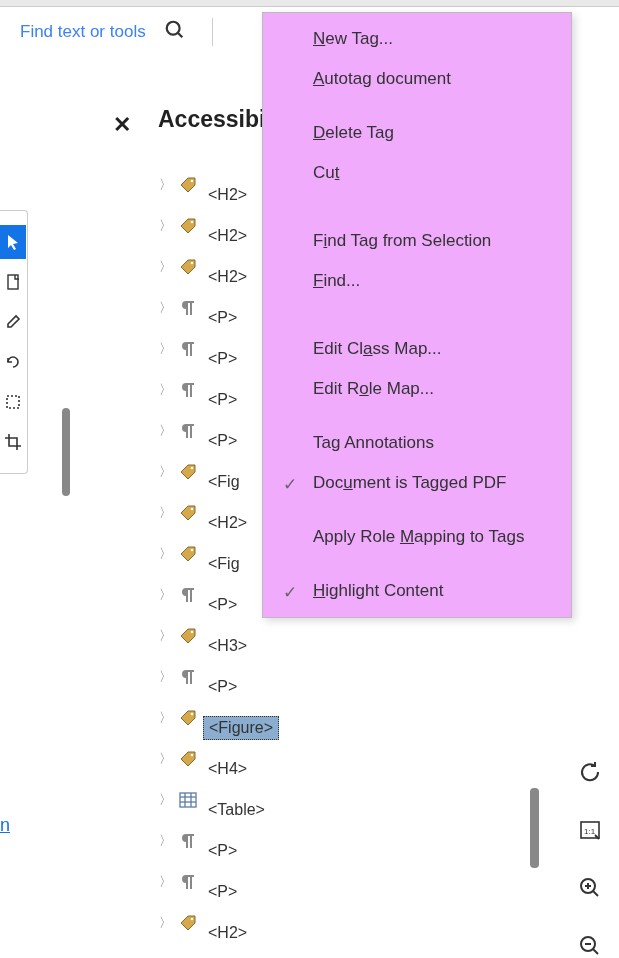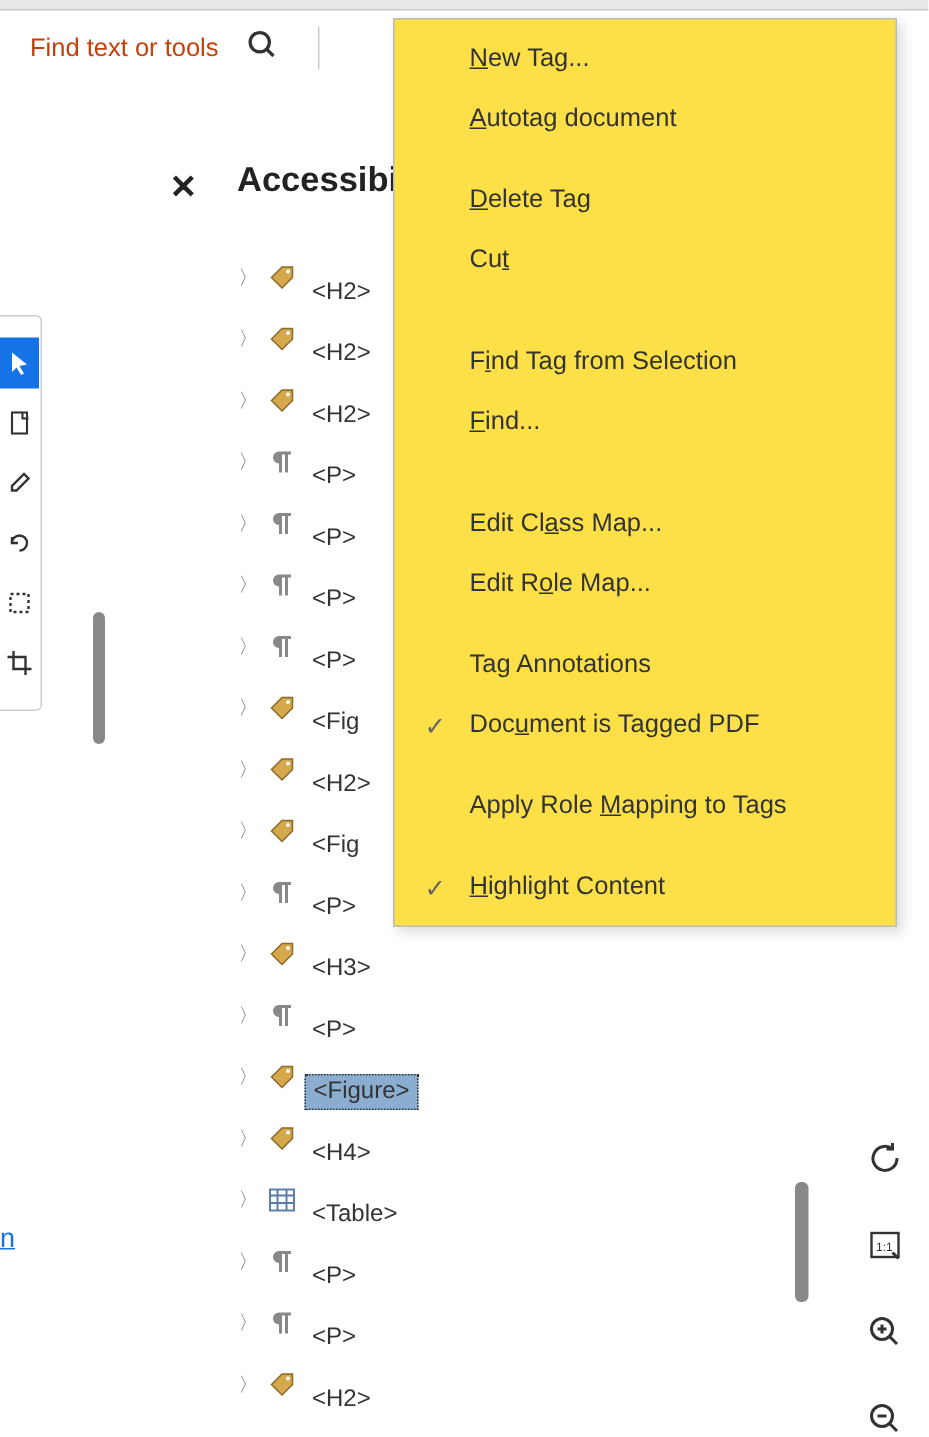--- a/index.html
+++ b/index.html
@@ -1,41 +1,41 @@
 <!DOCTYPE html>
 <html><head>
   <meta charset="utf-8">
   <style>
     * { box-sizing: border-box; margin: 0; padding: 0; font-family: "Segoe UI", -apple-system, sans-serif; }
     body { width: 619px; height: 958px; background: #fff; overflow: hidden; position: relative; }
     
     .topbar { position: absolute; top: 0; left: 0; right: 0; height: 7px; background: #e9e9e9; border-bottom: 1px solid #ccc; }
     
     .search-row { position: absolute; top: 18px; left: 20px; display: flex; align-items: center; gap: 18px; }
-    .search-text { font-size: 17px; color: #c2410c; }
+    .search-text { font-size: 17px; color: #3b82f6; }
     .divider-v { width: 1px; height: 28px; background: #ccc; margin-left: 8px; }
     
     .left-toolstrip { position: absolute; left: 0; top: 210px; width: 28px; border: 1px solid #ccc; border-left: none; border-top-right-radius: 4px; border-bottom-right-radius: 4px; background: #fff; padding: 8px 0; }
     .left-toolstrip .tool { width: 26px; height: 34px; display: flex; align-items: center; justify-content: center; margin: 6px 0; cursor: pointer; }
     .left-toolstrip .tool.active { background: #1473E6; }
     
     .close-x { position: absolute; left: 113px; top: 112px; font-size: 22px; font-weight: bold; cursor: pointer; color: #222; }
     .panel-title { position: absolute; left: 158px; top: 106px; font-size: 23px; font-weight: 600; color: #222; }
     
     .tags-tree { position: absolute; left: 159px; top: 164px; width: 280px; }
     .tag-row { display: flex; align-items: center; height: 41px; gap: 6px; font-size: 16px; color: #333; }
     .chevron { width: 14px; color: #777; font-size: 13px; }
     .tag-icon { width: 18px; height: 18px; display: inline-flex; align-items: center; justify-content: center; }
     .tag-label { padding: 2px 5px; margin-top: 20px; }
     .tag-label.selected { background: #8badd0; border: 1px dotted #333; }
     
     .scrollbar-left { position: absolute; left: 62px; top: 408px; width: 8px; height: 88px; background: #888; border-radius: 4px; }
     .scrollbar-right { position: absolute; left: 530px; top: 788px; width: 9px; height: 80px; background: #888; border-radius: 4px; }
     
-    .context-menu { position: absolute; left: 262px; top: 12px; width: 336px; background: #fde047; border: 1px solid #bbb; box-shadow: 3px 3px 8px rgba(0,0,0,0.15); padding: 6px 0; }
+    .context-menu { position: absolute; left: 262px; top: 12px; width: 310px; background: #f0abfc; border: 1px solid #bbb; box-shadow: 3px 3px 8px rgba(0,0,0,0.15); padding: 6px 0; }
     .menu-item { padding: 8px 22px 8px 50px; font-size: 17px; color: #333; cursor: pointer; position: relative; line-height: 24px; }
     .menu-item.hover { background: #e3efff; }
     .menu-item .check { position: absolute; left: 20px; top: 10px; color: #666; }
     .menu-item u { text-decoration: underline; }
     .menu-gap { height: 14px; }
     
     .right-tools { position: absolute; right: 15px; top: 756px; display: flex; flex-direction: column; gap: 30px; align-items: center; }
     .right-tools .rtool { width: 28px; height: 28px; cursor: pointer; display: flex; align-items: flex-end; justify-content: center; }
     
     .link-fragment { position: absolute; left: 0; top: 815px; font-size: 18px; color: #1473E6; text-decoration: underline; }

